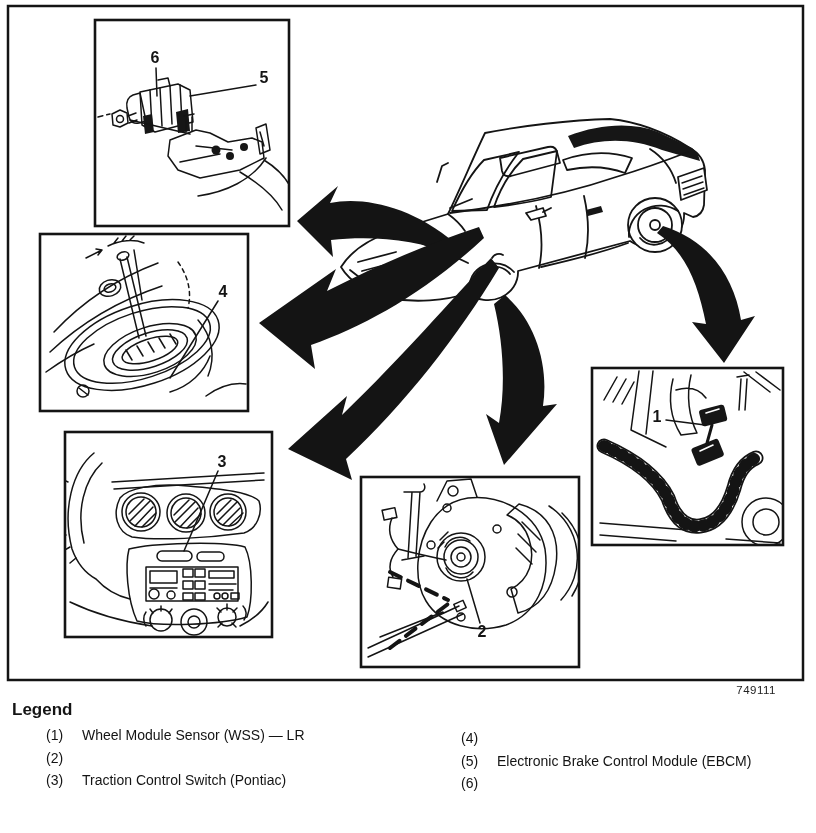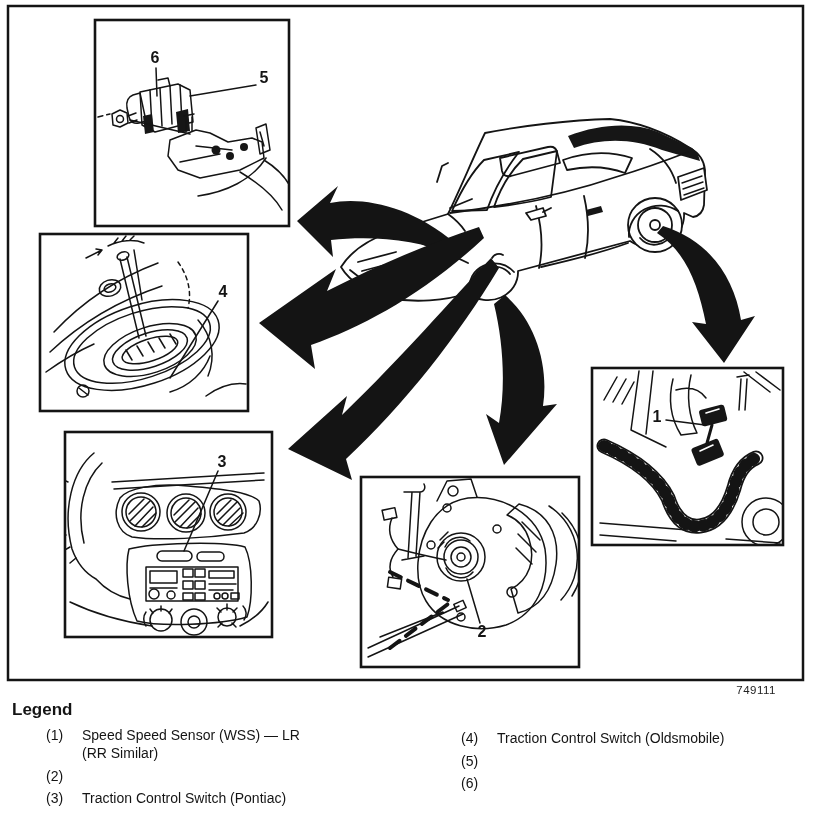--- a/index.html
+++ b/index.html
@@ -244,45 +244,44 @@
   <div class="callout" style="left:155px;top:58px">6</div>
 
   <div class="figure-number">749111</div>
 
   <div class="legend-title">Legend</div>
 
   <div class="legend-col legend-col1">
     <div class="legend-item">
       <span class="legend-num">(1)</span>
       <span class="legend-text">
-        <div>Speed Speed Sensor (WSS) — LR</div>
-        <div>(RR Similar)</div>
+        <div>Wheel Module Sensor (WSS) — LR</div>
       </span>
     </div>
     <div class="legend-item">
       <span class="legend-num">(2)</span>
       <span class="legend-text">
       </span>
     </div>
     <div class="legend-item">
       <span class="legend-num">(3)</span>
       <span class="legend-text">
         <div>Traction Control Switch (Pontiac)</div>
       </span>
     </div>
   </div>
 
   <div class="legend-col legend-col2">
     <div class="legend-item">
       <span class="legend-num">(4)</span>
-      <span class="legend-text">
-        <div>Traction Control Switch (Oldsmobile)</div>
-      </span>
     </div>
     <div class="legend-item">
       <span class="legend-num">(5)</span>
+      <span class="legend-text">
+        <div>Electronic Brake Control Module (EBCM)</div>
+      </span>
     </div>
     <div class="legend-item">
       <span class="legend-num">(6)</span>
     </div>
   </div>
 
 </div>
 
 </body></html>

